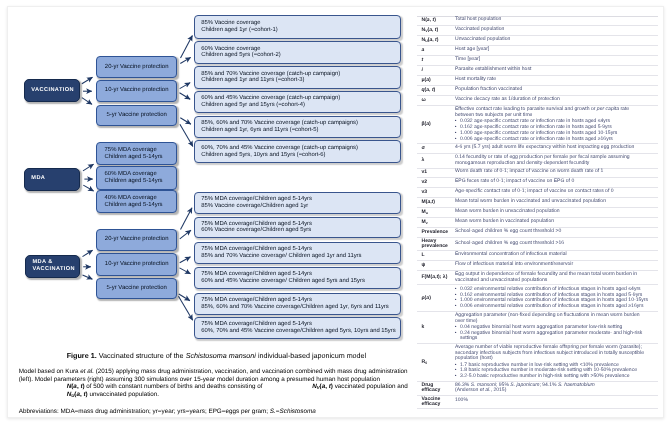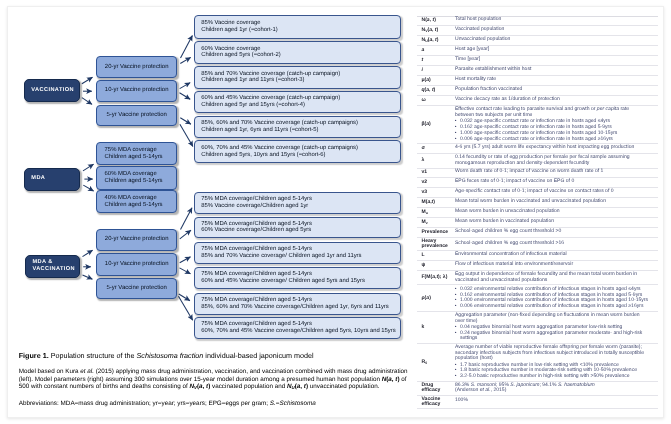--- a/index.html
+++ b/index.html
@@ -27,21 +27,21 @@
       font-size:5.85px; text-align:left; justify-content:flex-start; padding-left:6.2px;
       line-height:1.14; box-shadow:1.1px 1.1px 1.3px rgba(0,0,0,0.20); }
 
   svg#arrows{ position:absolute; left:0; top:0; width:406px; height:332px; }
 
   #caption{ position:absolute; left:10.7px; top:343.5px; width:389.5px; color:#111; }
   #caption .cap-title{ font-size:7.2px; line-height:1.4; color:#000; }
   #caption .cap-body{ font-size:6.3px; line-height:1.2; margin-top:7.5px; color:#000; }
   #caption .cap-abbr{ font-size:6.33px; line-height:1.3; margin-top:9.5px; color:#000; }
   #caption i{ font-style:italic; }
-  #caption b{ font-weight:bold; }
+  #caption b{ font-weight:bold;margin-left:48px; }
   #caption sub{ font-size:4.3px; vertical-align:baseline; position:relative; top:1.1px; }
 
   #param-table{ position:absolute; left:2.5px; top:8.5px; width:241px;
       border-collapse:collapse; font-size:5.05px; table-layout:fixed; }
   #param-table td{ border-top:0.5px solid #e4e4ea; border-bottom:0.5px solid #e4e4ea;
       padding:0.8px 9px 0.8px 0px; vertical-align:middle; line-height:1.148; }
   #param-table tr:first-child td{ border-top:0.5px solid #dcdce2; }
   #param-table td.sym{ width:38.5px; font-weight:bold; color:#23232e; padding:0.8px 3px 0.8px 5px; line-height:1.03; }
   #param-table td.desc{ color:#434a70; }
   #param-table ul{ list-style:none; margin:0; padding:0; }
@@ -351,18 +351,18 @@
             <td class="sym">Vaccine efficacy</td>
             <td class="desc">
               <div class="d1">100%</div>
             </td>
           </tr>
       </tbody>
     </table>
   </div>
 
   <div id="caption">
-    <div class="cap-title"><b>Figure 1.</b><span> Population structure of the </span><i>Schistosoma fraction</i><span> individual-based japonicum model</span></div>
+    <div class="cap-title"><b>Figure 1.</b><span> Vaccinated structure of the </span><i>Schistosoma mansoni</i><span> individual-based japonicum model</span></div>
     <div class="cap-body">Model based on Kura <i>et al.</i> (2015) applying mass drug administration, vaccination, and vaccination combined with mass drug administration (left). Model parameters (right) assuming 300 simulations over 15-year model duration among a presumed human host population <b><i>N</i>(<i>a</i>, <i>t</i>)</b> of 500 with constant numbers of births and deaths consisting of <b><i>N<sub>V</sub></i>(<i>a</i>, <i>t</i>)</b> vaccinated population and <b><i>N<sub>U</sub></i>(<i>a</i>, <i>t</i>)</b> unvaccinated population.</div>
     <div class="cap-abbr">Abbreviations: MDA=mass drug administration; yr=year; yrs=years; EPG=eggs per gram; <i>S.</i>=<i>Schistosoma</i></div>
   </div>
 
 </div>
 
 </body></html>

